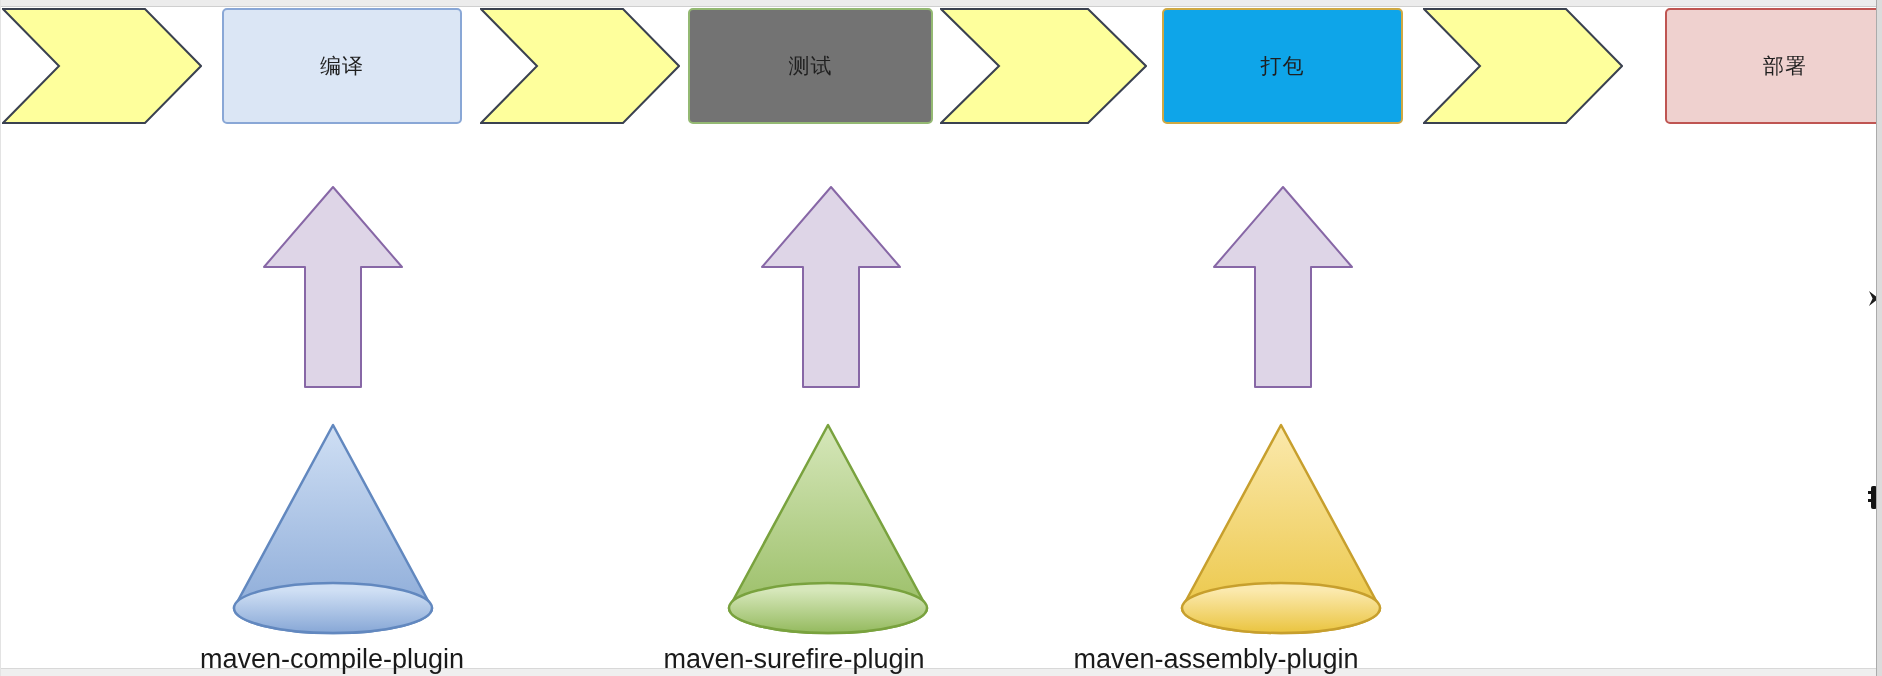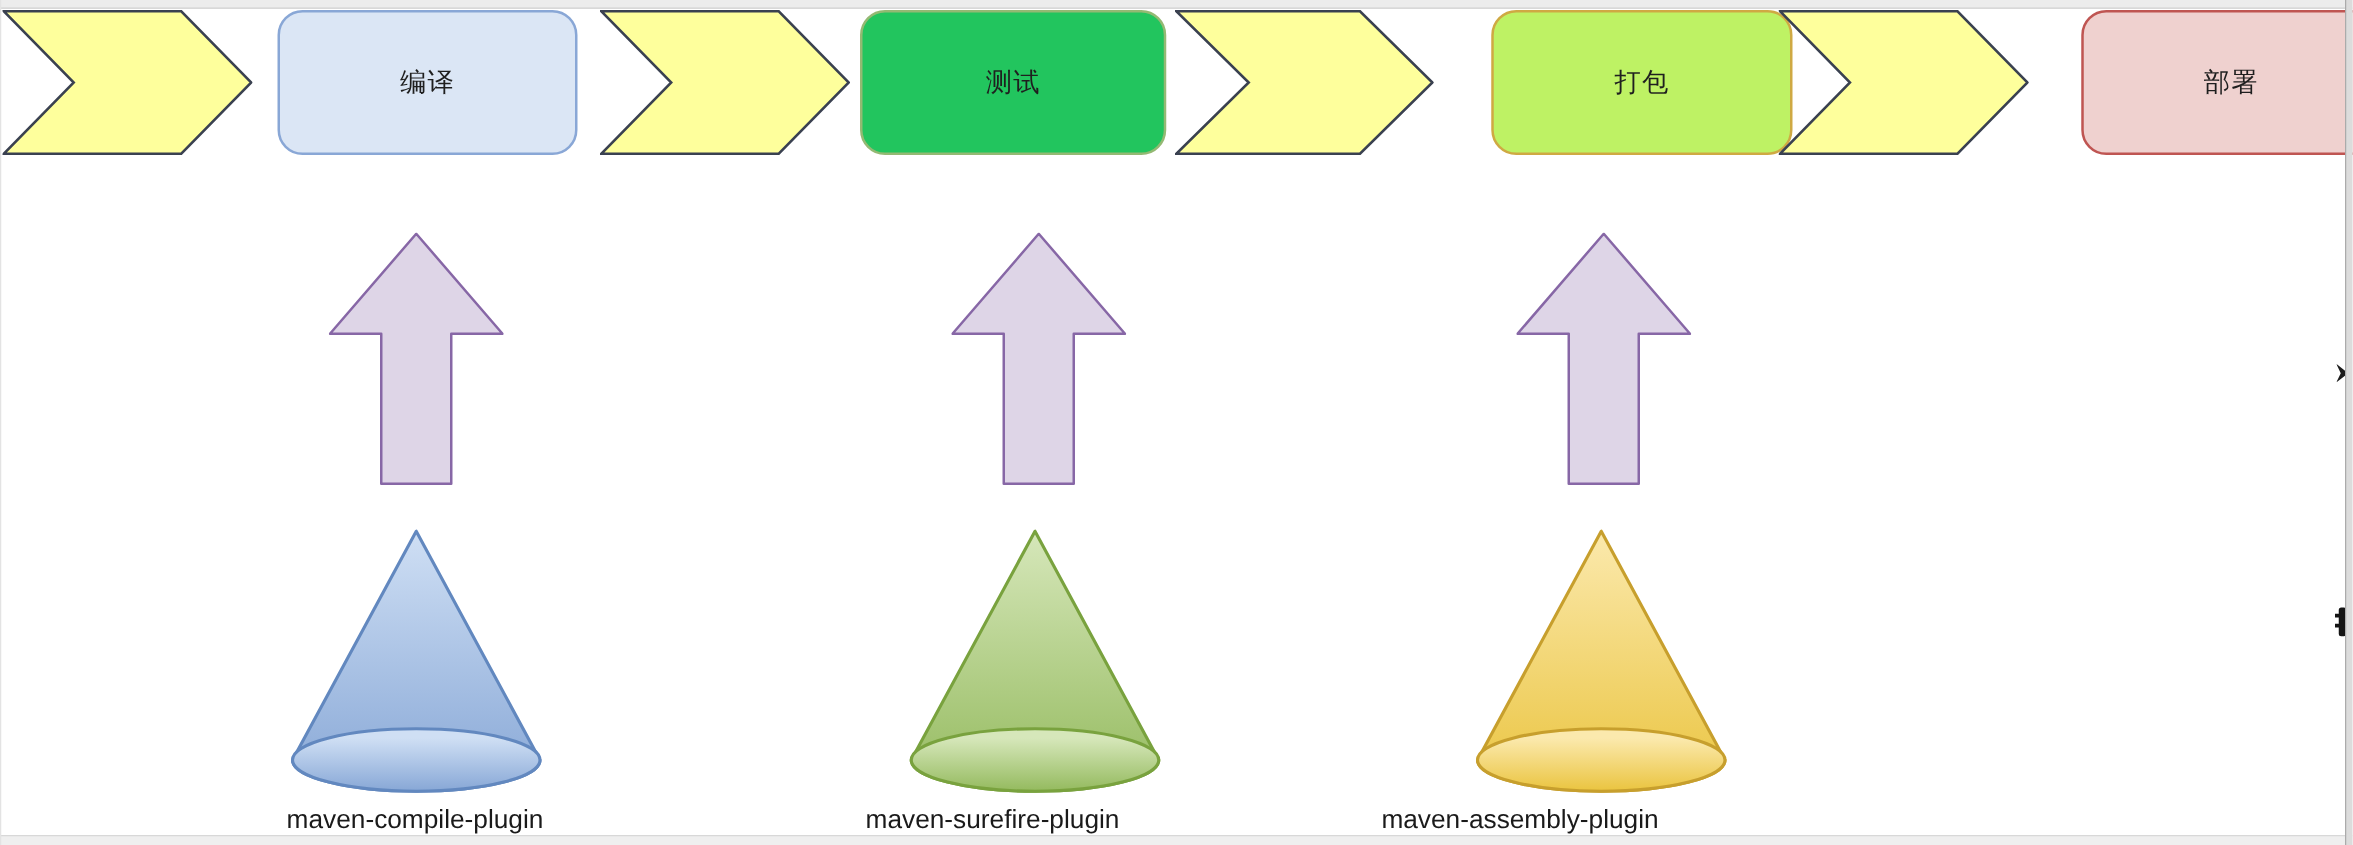--- a/index.html
+++ b/index.html
@@ -10,36 +10,36 @@
   }
   .abs{position:absolute;}
   
   .strip-top{left:0;top:0;width:1882px;height:6px;background:#ececec;border-bottom:1px solid #cfcfcf;}
   .strip-bottom{left:0;top:668px;width:1882px;height:8px;background:#efefef;border-top:1px solid #d8d8d8;}
   .edge-left{left:0;top:0;width:1px;height:676px;background:#e3e3e3;}
   
   .scrollbar{left:1876px;top:0;width:6px;height:676px;background:#dcdcdc;border-left:1px solid #ababab;}
   
   .stage{
-    top:8px;height:116px;border-radius:20px;border:2px solid;
+    top:8px;height:116px;border-radius:5px;border:2px solid;
     display:flex;align-items:center;justify-content:center;
     box-sizing:border-box;font-size:21px;color:#1f1f1f;letter-spacing:1px;
   }
   .s0{background:#dbe6f5;border-color:#89a7d6;}
-  .s1{background:#22c55e;border-color:#94b973;}
-  .s2{background:#bef264;border-color:#cfa943;margin-left:31px;}
+  .s1{background:#737373;border-color:#94b973;}
+  .s2{background:#0ea5e9;border-color:#cfa943;}
   .s3{background:#efd1cf;border-color:#bf5552;margin-left:28px;}
   
   .chev{top:8px;width:200px;height:116px;}
   .uparrow{top:186px;width:140px;height:202px;}
   .cone{top:422px;width:204px;height:214px;}
   
   .plugin-label{
     top:644px;width:300px;height:24px;text-align:center;
-    font-size:21px;color:#1a1a1a;white-space:nowrap;
+    font-size:27px;color:#1a1a1a;white-space:nowrap;
   }
   
   .fragment1{left:1869px;top:291px;width:8px;height:15px;background:#1c1c1c;
     clip-path:polygon(0 0,100% 42%,100% 58%,0 100%,45% 50%);}
   .fragment2{left:1871px;top:486px;width:6px;height:23px;background:#141414;border-radius:2px;}
   .fragment2::before,.fragment2::after{content:"";position:absolute;left:-3px;width:9px;height:3px;background:#141414;}
   .fragment2::before{top:5px;} .fragment2::after{top:13px;}
 </style>
 </head>
 <body>

